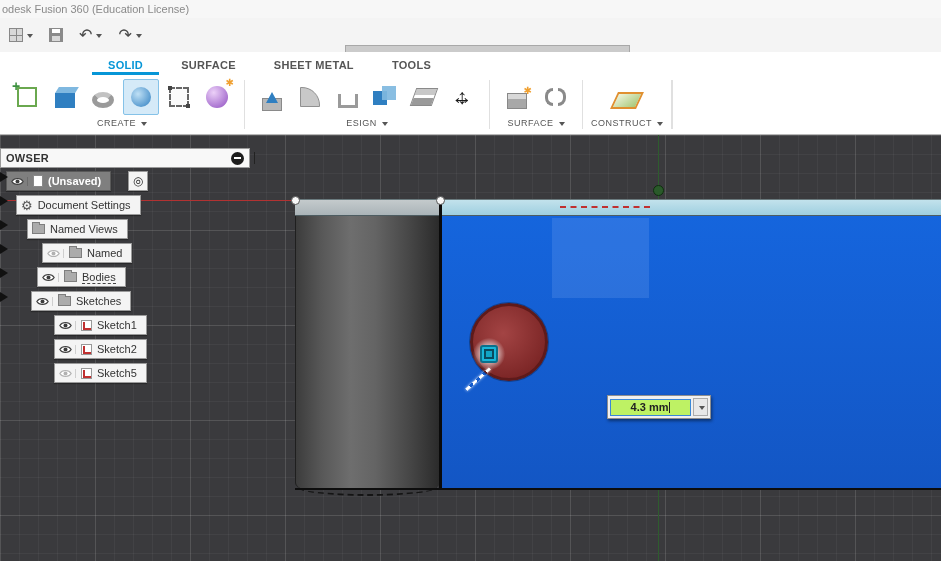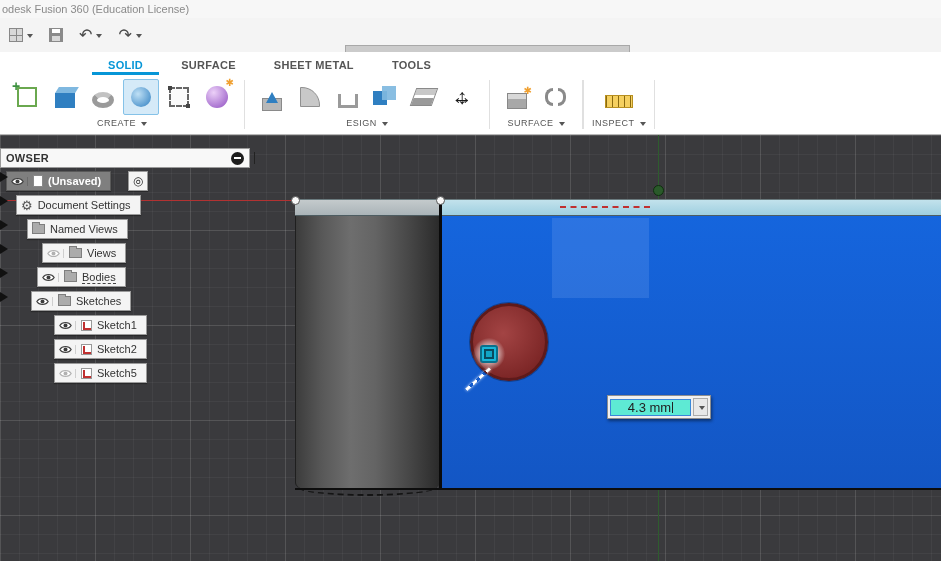--- a/index.html
+++ b/index.html
@@ -125,22 +125,22 @@
     transform:rotate(-42deg);transform-origin:right center;box-shadow:0 0 3px rgba(255,255,255,.8);}
   .manip-glow{left:473px;top:203px;width:32px;height:32px;border-radius:50%;z-index:6;
     background:radial-gradient(circle,#ffffff 0%,rgba(255,255,255,.55) 40%,rgba(255,255,255,0) 72%);}
   .manip-icon{left:480px;top:210px;width:18px;height:18px;background:#19b6d9;border:2px solid #0b6f8a;
     border-radius:3px;z-index:7;box-sizing:border-box;}
   .manip-icon::after{content:"";position:absolute;left:2px;top:2px;right:2px;bottom:2px;border:2px solid #0a4a5e;
     background:#11a5c6;box-sizing:border-box;}
   .dim-box{left:607px;top:260px;width:104px;height:24px;background:#f0f0f0;border:1px solid #8f8f8f;
     box-shadow:1px 2px 3px rgba(0,0,0,.45);box-sizing:border-box;display:flex;align-items:center;
     padding:0 2px;gap:2px;z-index:9;}
-  .dim-input{flex:1;height:17px;background:#5eead4;border:1px solid #3a87d8;display:flex;align-items:center;
-    justify-content:center;font-size:13px;color:#222;box-sizing:border-box;}
+  .dim-input{flex:1;height:17px;background:#bef264;border:1px solid #3a87d8;display:flex;align-items:center;
+    justify-content:center;font-size:11px;color:#222;box-sizing:border-box;font-weight:bold;}
   .txt-caret{width:1px;height:11px;background:#222;margin-left:1px;}
   .dim-drop{width:15px;height:18px;display:flex;align-items:center;justify-content:center;
     border:1px solid #ababab;background:#e8e8e8;box-sizing:border-box;}
 
   
   .browser{position:absolute;left:0;top:13px;width:280px;z-index:10;}
   .browser-header{width:250px;height:20px;background:#f8f8f8;border:1px solid #9a9a9a;box-sizing:border-box;
     display:flex;align-items:center;padding:0 5px;font-size:11px;color:#333;font-weight:bold;letter-spacing:.3px;gap:48px;}
   .collapse-btn{margin-left:auto;width:13px;height:13px;border-radius:50%;background:#1d1d1d;position:relative;}
   .collapse-btn::after{content:"";position:absolute;left:3px;top:5.5px;width:7px;height:2px;background:#fff;}
@@ -289,33 +289,33 @@
             </span>
           </div>
       </div>
       <div class="tb-label">
         <span>SURFACE</span>
         <span class="caret"></span>
       </div>
     </div>
     <div class="tb-sep"></div>
 
-    <div class="tb-sep"></div>
-
     <div class="tb-group">
       <div class="tb-icons">
         <div class="tb-btn">
-            <span class="i-measure"></span>
+            <span class="i-plane"></span>
           </div>
       </div>
       <div class="tb-label">
-        <span>INSPECT</span>
-        <span class="caret"></span>
-      </div>
-    </div>
+        <span>CONSTRUCT</span>
+        <span class="caret"></span>
+      </div>
+    </div>
+    <div class="tb-sep"></div>
+
     <div class="tb-sep"></div>
 
   </div>
 
   <div class="viewport">
     <div class="vp-el axis-red"></div>
     <div class="vp-el gaxis-top"></div>
     <div class="vp-el gaxis-bot"></div>
     <div class="vp-el green-dot"></div>
 
@@ -384,21 +384,21 @@
           </div>
           <div class="tree-row-wrap" style="margin-left: 42px;">
             <div class="tree-row">
               <span class="eye dim">
                 <svg width="13" height="9" viewBox="0 0 16 11">
                   <path d="M1 5.5 C4 0.5 12 0.5 15 5.5 C12 10.5 4 10.5 1 5.5 Z" fill="#ffffff" stroke="currentColor" stroke-width="1.4"></path>
                   <circle cx="8" cy="5.5" r="2.4" fill="currentColor"></circle>
                 </svg>
               </span>
               <span class="t-ic t-folder"></span>
-              <span class="t-label">Views</span>
+              <span class="t-label">Named</span>
             </div>
           </div>
           <div class="tree-row-wrap" style="margin-left: 37px;">
             <div class="tree-row">
               <span class="eye">
                 <svg width="13" height="9" viewBox="0 0 16 11">
                   <path d="M1 5.5 C4 0.5 12 0.5 15 5.5 C12 10.5 4 10.5 1 5.5 Z" fill="#ffffff" stroke="currentColor" stroke-width="1.4"></path>
                   <circle cx="8" cy="5.5" r="2.4" fill="currentColor"></circle>
                 </svg>
               </span>

